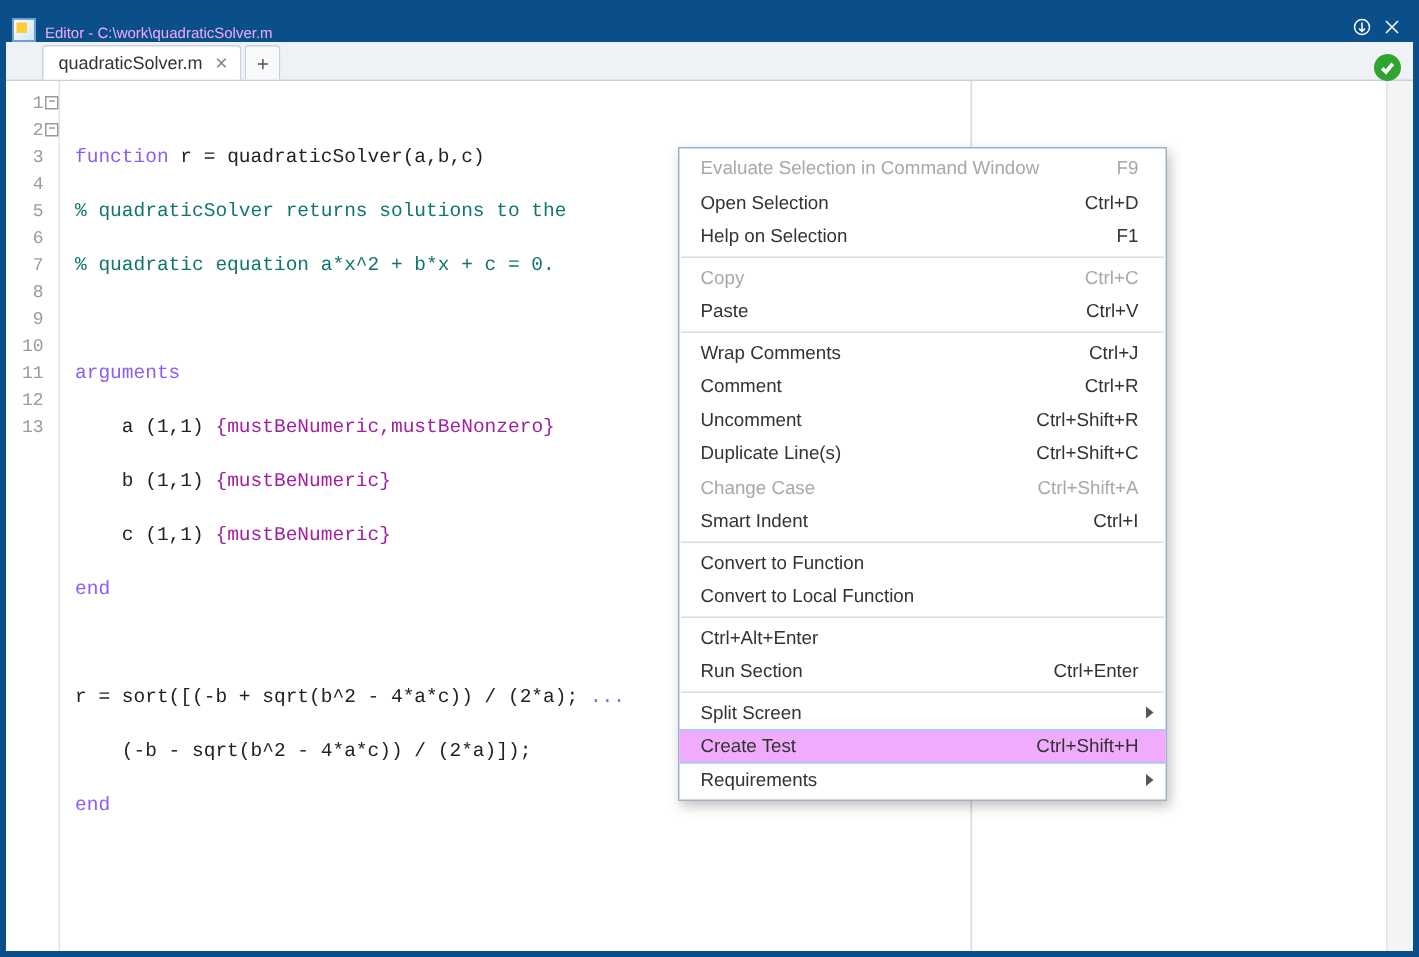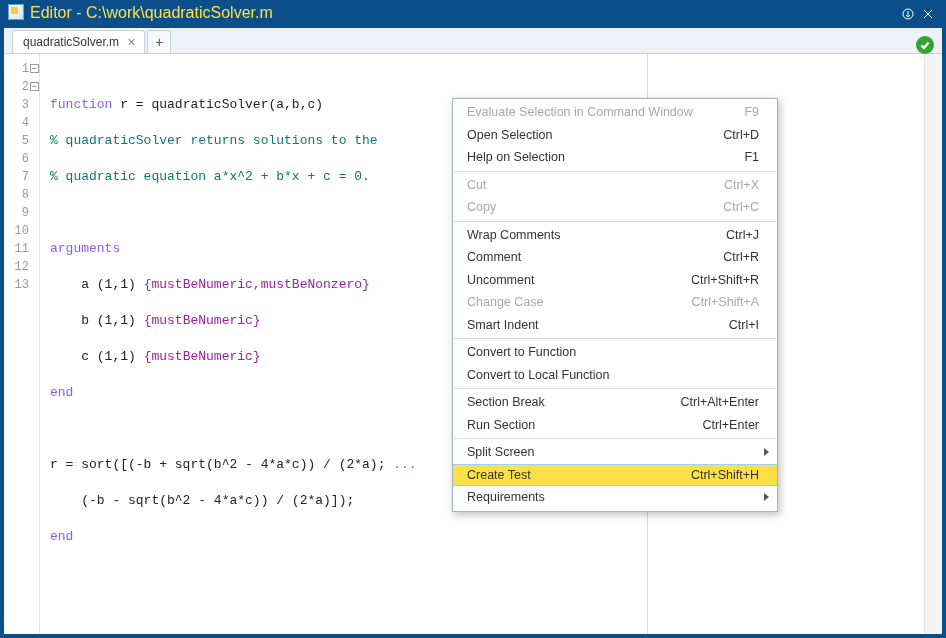--- a/index.html
+++ b/index.html
@@ -1,22 +1,22 @@
 <!DOCTYPE html>
 <html><head>
 <meta charset="utf-8">
 <style>
   * { box-sizing: border-box; margin: 0; padding: 0; }
   html, body { width: 946px; height: 638px; font-family: "Segoe UI", Arial, sans-serif; overflow: hidden; }
   body { background: #0a4f8a; padding: 4px; position: relative; }
 
   
   .titlebar {
-    height: 24px; display: flex; align-items: flex-start; color: #fde047;
-    font-size: 16px; padding: 0 4px;
+    height: 24px; display: flex; align-items: flex-end; color: #f0abfc;
+    font-size: 10px; padding: 0 4px;
   }
   .titlebar .app-icon {
     width: 16px; height: 16px; margin-right: 6px;
     background: linear-gradient(135deg,#fff 0%,#cfe4f5 100%);
     border: 1px solid #6aa3d5; position: relative;
   }
   .titlebar .app-icon::after {
     content: ""; position: absolute; left: 2px; top: 2px; right: 5px; bottom: 5px;
     background: #ffcc33;
   }
@@ -30,21 +30,21 @@
   
   .client {
     position: relative;
     background: #fff; height: calc(100% - 24px);
     display: flex; flex-direction: column;
   }
 
   
   .tabstrip {
     height: 26px; background: #eef2f6; border-bottom: 1px solid #c9d2dc;
-    display: flex; align-items: flex-end; padding-left: 8px;
+    display: flex; align-items: flex-end; padding-left: 24px;
     position: relative;
   }
   .tab {
     height: 23px; background: #fff; border: 1px solid #c9d2dc; border-bottom: none;
     border-radius: 3px 3px 0 0; display: flex; align-items: center;
     padding: 0 8px 0 10px; font-size: 12px; color: #333; gap: 8px;
     margin-right: 2px;
   }
   .tab .close { color: #888; font-size: 11px; cursor: pointer; }
   .newtab {
@@ -103,21 +103,21 @@
     font-size: 12.5px; color: #333; padding: 2px 0;
   }
   .ctxmenu .mi {
     height: 22.5px; display: flex; align-items: center; padding: 0 18px 0 14px;
     cursor: default; position: relative;
   }
   .ctxmenu .mi .label { flex: 1; }
   .ctxmenu .mi .sc { color: #333; }
   .ctxmenu .mi.disabled { color: #a8a8a8; }
   .ctxmenu .mi.disabled .sc { color: #a8a8a8; text-align: center; }
-  .ctxmenu .mi.hl { background: #fde047; border-top:1px solid #9fcdf4; border-bottom:1px solid #9fcdf4; height:22.5px; }
+  .ctxmenu .mi.hl { background: #f0abfc; border-top:1px solid #9fcdf4; border-bottom:1px solid #9fcdf4; height:22.5px; }
   .ctxmenu .mi .sub {
     position: absolute; right: 8px; width: 0; height: 0;
     border-top: 4px solid transparent; border-bottom: 4px solid transparent;
     border-left: 5px solid #555;
   }
   .ctxmenu .sep { height: 1px; background: #dcdcdc; margin: 2px 1px; }
 
 </style>
 </head>
 <body>
@@ -200,58 +200,61 @@
       <div class="mi">
         <span class="label">Open Selection</span>
         <span class="sc">Ctrl+D</span>
       </div>
       <div class="mi">
         <span class="label">Help on Selection</span>
         <span class="sc">F1</span>
       </div>
       <div class="sep"></div>
       <div class="mi disabled">
-        <span class="label">Cut</span>
-        <span class="sc">Ctrl+X</span>
-      </div>
-      <div class="mi disabled">
         <span class="label">Copy</span>
         <span class="sc">Ctrl+C</span>
       </div>
+      <div class="mi">
+        <span class="label">Paste</span>
+        <span class="sc">Ctrl+V</span>
+      </div>
       <div class="sep"></div>
       <div class="mi">
         <span class="label">Wrap Comments</span>
         <span class="sc">Ctrl+J</span>
       </div>
       <div class="mi">
         <span class="label">Comment</span>
         <span class="sc">Ctrl+R</span>
       </div>
       <div class="mi">
         <span class="label">Uncomment</span>
         <span class="sc">Ctrl+Shift+R</span>
+      </div>
+      <div class="mi">
+        <span class="label">Duplicate Line(s)</span>
+        <span class="sc">Ctrl+Shift+C</span>
       </div>
       <div class="mi disabled">
         <span class="label">Change Case</span>
         <span class="sc">Ctrl+Shift+A</span>
       </div>
       <div class="mi">
         <span class="label">Smart Indent</span>
         <span class="sc">Ctrl+I</span>
       </div>
       <div class="sep"></div>
       <div class="mi">
         <span class="label">Convert to Function</span>
       </div>
       <div class="mi">
         <span class="label">Convert to Local Function</span>
       </div>
       <div class="sep"></div>
       <div class="mi">
-        <span class="label">Section Break</span>
         <span class="sc">Ctrl+Alt+Enter</span>
       </div>
       <div class="mi">
         <span class="label">Run Section</span>
         <span class="sc">Ctrl+Enter</span>
       </div>
       <div class="sep"></div>
       <div class="mi">
         <span class="label">Split Screen</span>
         <span class="sub"></span>

